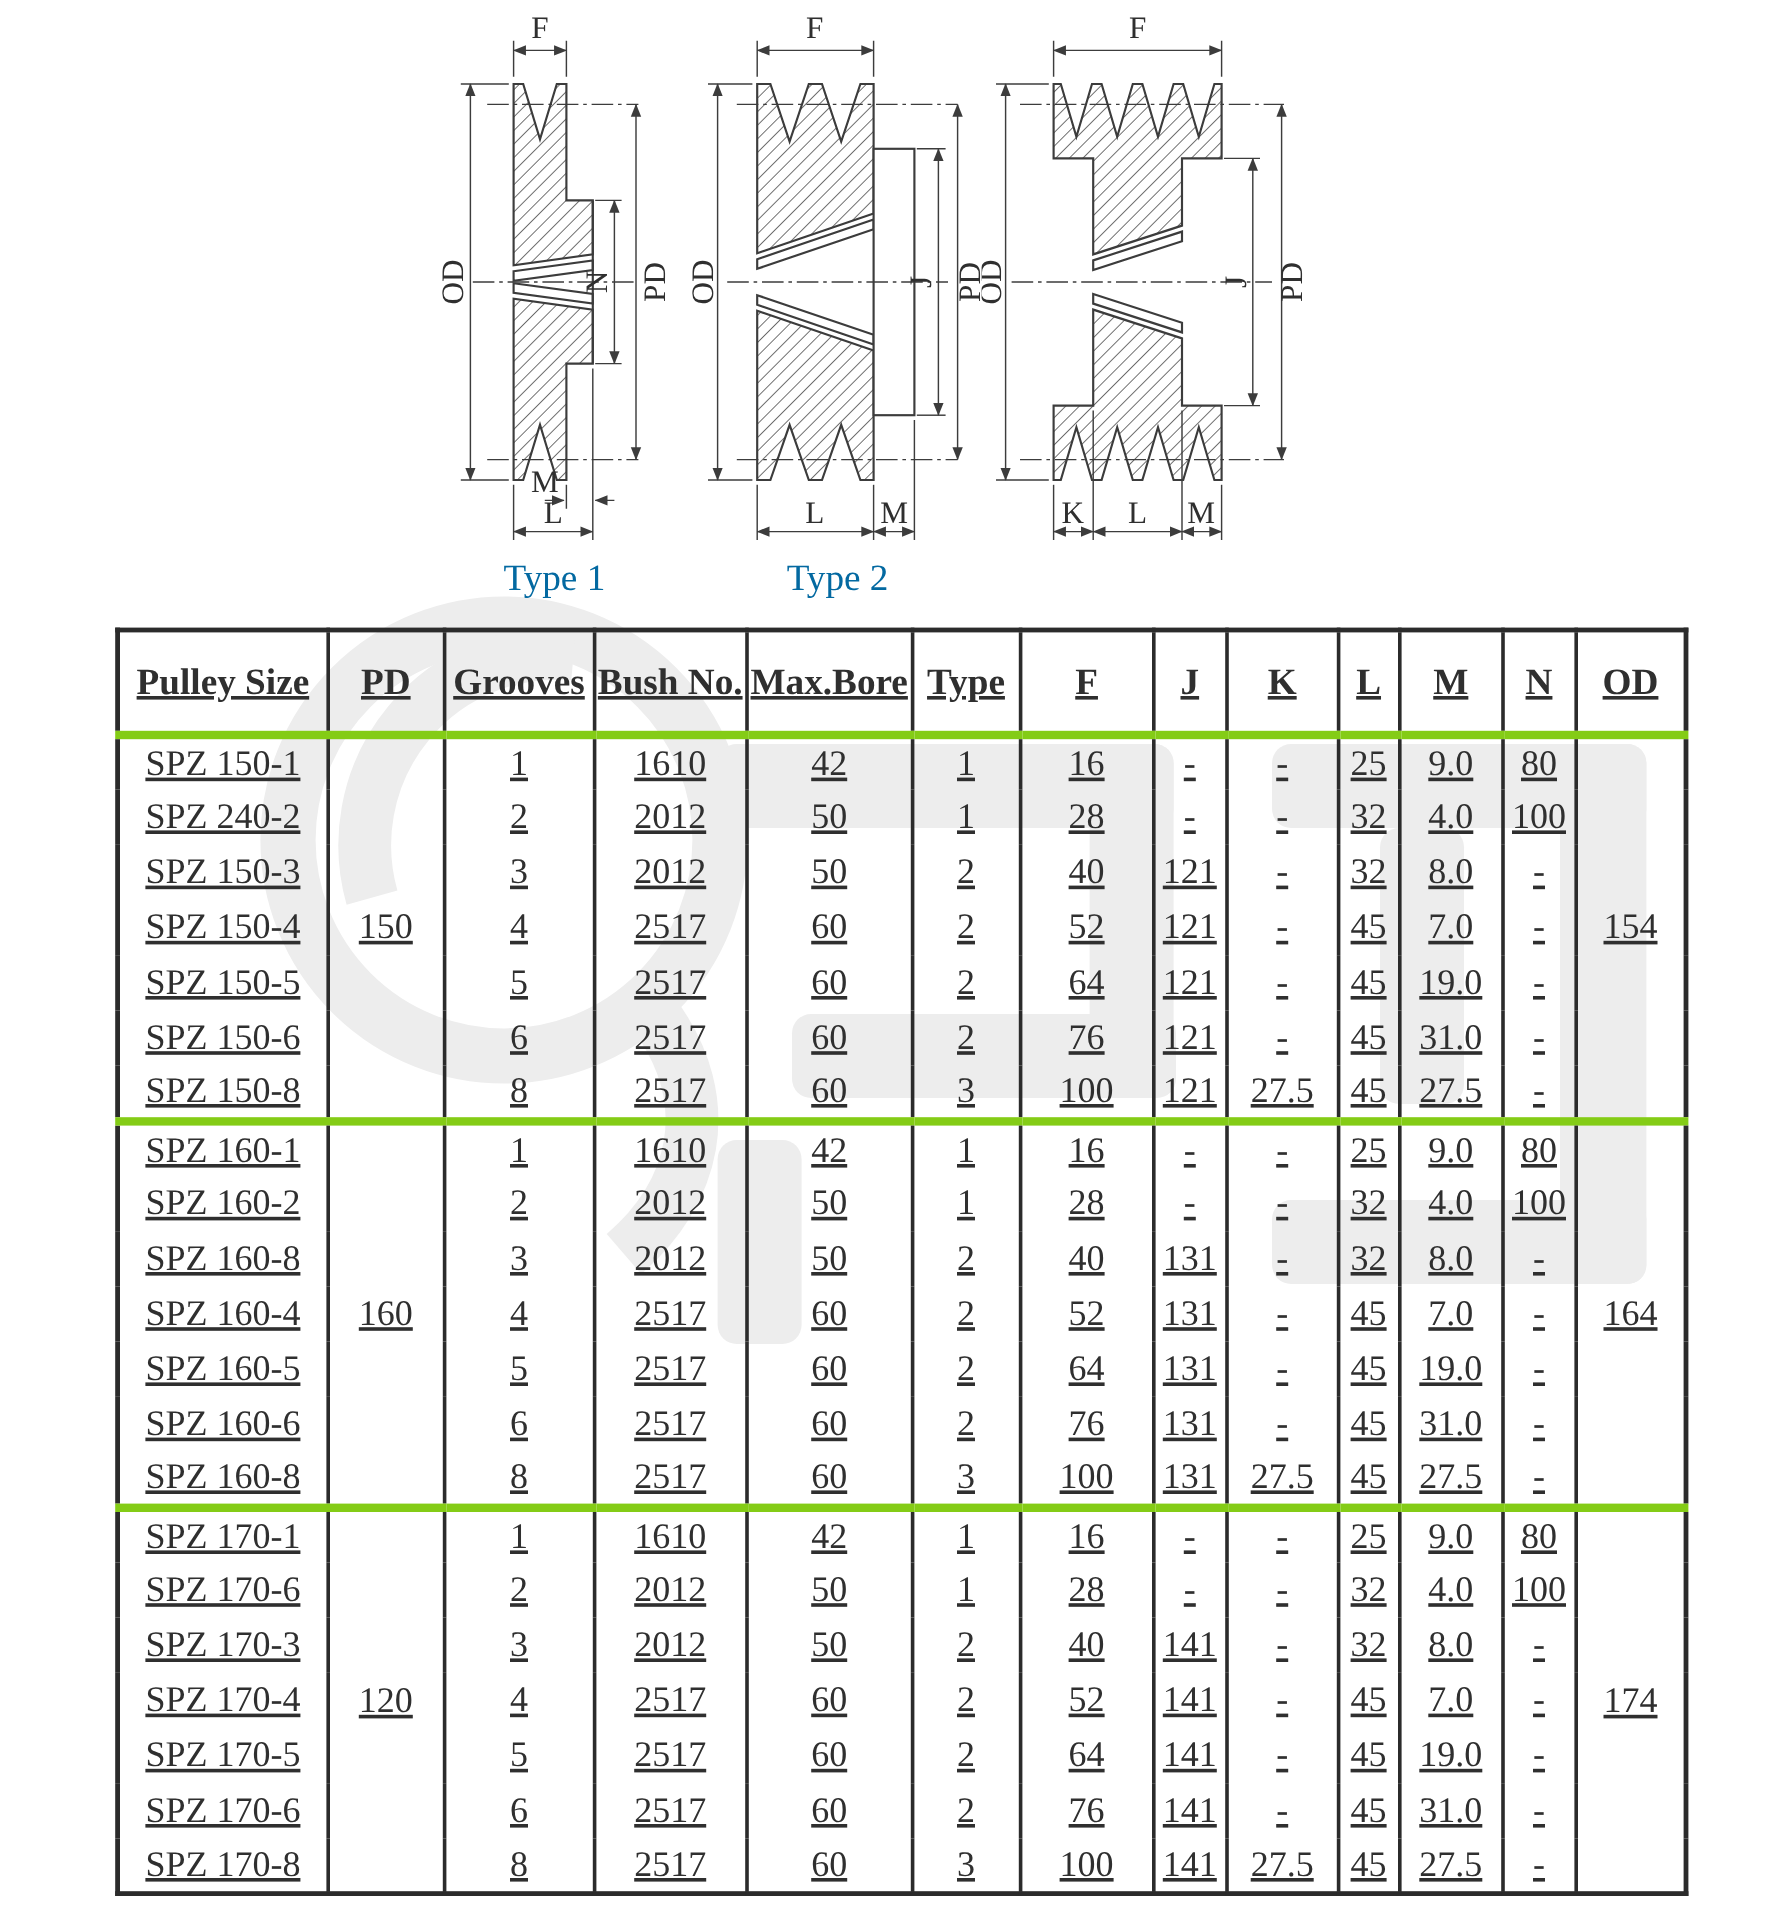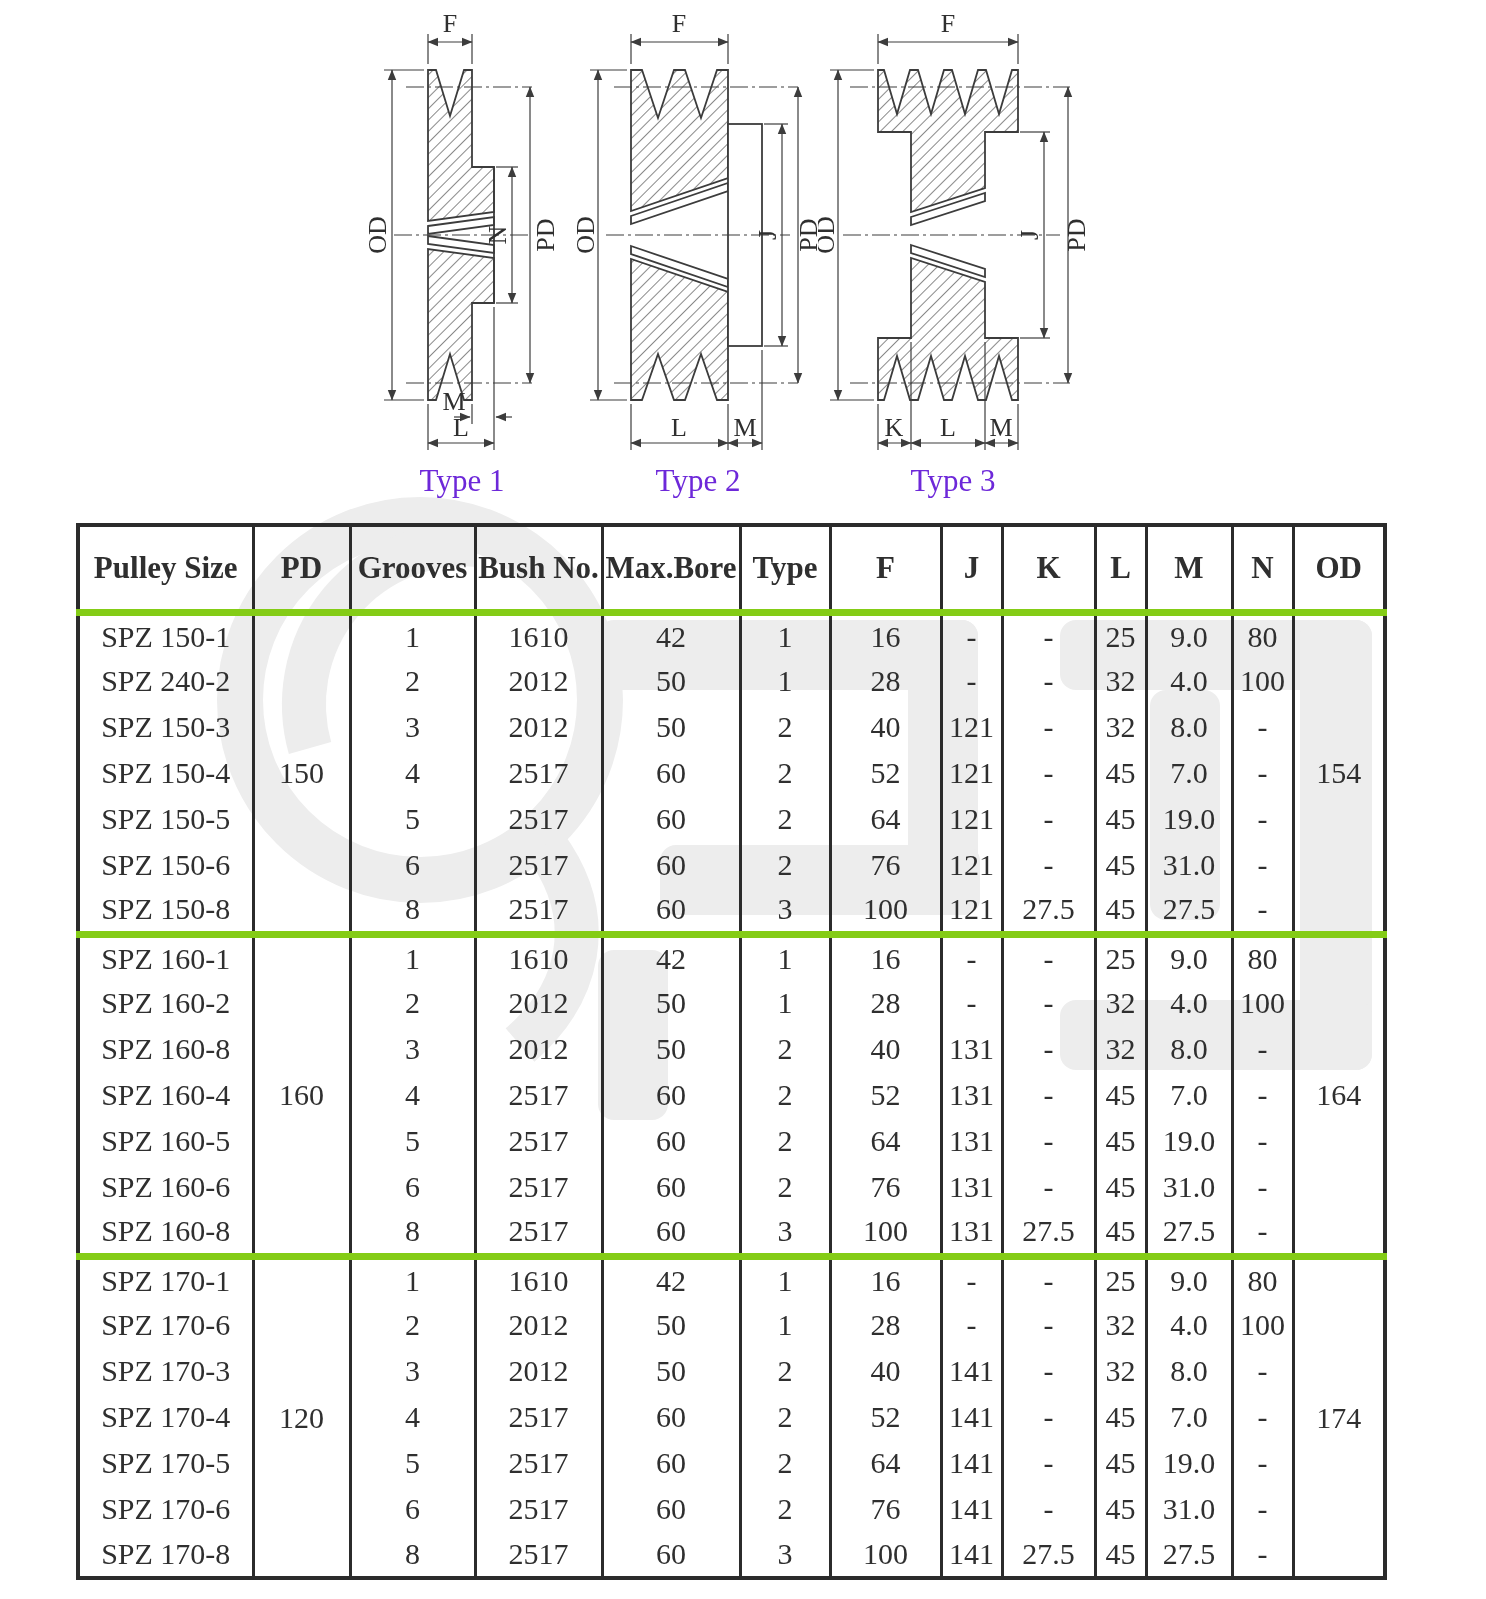--- a/index.html
+++ b/index.html
@@ -9,28 +9,29 @@
     font-family:"Liberation Serif", serif; color:#2f2f2f; overflow:hidden;
   }
   
   .wm { position:absolute; left:0; top:0; pointer-events:none; }
   
   .drawing { position:absolute; top:12px; }
   .d1 { left:366px; width:192px; }
   .d2 { left:576px; width:244px; }
   .d3 { left:818px; width:270px; }
   .drawing figcaption {
-    text-align:center; font-size:31px; color:#6d28d9; margin-top:2px;
+    text-align:center; font-size:31px; color:#0369a1; margin-top:2px;
   }
   .dimtext { font-size:26px; fill:#2f2f2f; font-family:"Liberation Serif", serif; }
   
   table.spec {
-    position:absolute; left:76px; top:523px;
+    position:absolute; left:96px; top:523px;
     border-collapse:collapse; table-layout:fixed; width:1307px;
     background:transparent;
+    text-decoration:underline;
   }
   table.spec { border:4px solid #2b2b2b; }
   table.spec th, table.spec td {
     border-left:3px solid #2b2b2b; border-right:3px solid #2b2b2b;
     text-align:center; vertical-align:middle; overflow:hidden;
   }
   table.spec th {
     height:87px; font-size:31px; font-weight:bold;
     border-bottom:4px solid #2b2b2b; background:transparent;
   }
@@ -206,21 +207,20 @@
       <g text-anchor="middle">
         <text class="dimtext" x="130" y="20">F</text>
         <text class="dimtext" x="16" y="223" transform="rotate(-90 16 223)">OD</text>
         <text class="dimtext" x="220" y="223" transform="rotate(-90 220 223)">J</text>
         <text class="dimtext" x="267" y="223" transform="rotate(-90 267 223)">PD</text>
         <text class="dimtext" x="76" y="424">K</text>
         <text class="dimtext" x="130" y="424">L</text>
         <text class="dimtext" x="183" y="424">M</text>
       </g>
     </svg>
-    <figcaption>Type 3</figcaption>
   </figure>
 
   <table class="spec">
     <colgroup>
       <col style="width:175px">
         <col style="width:97px">
         <col style="width:125px">
       <col style="width:127px">
         <col style="width:138px">
         <col style="width:90px">

